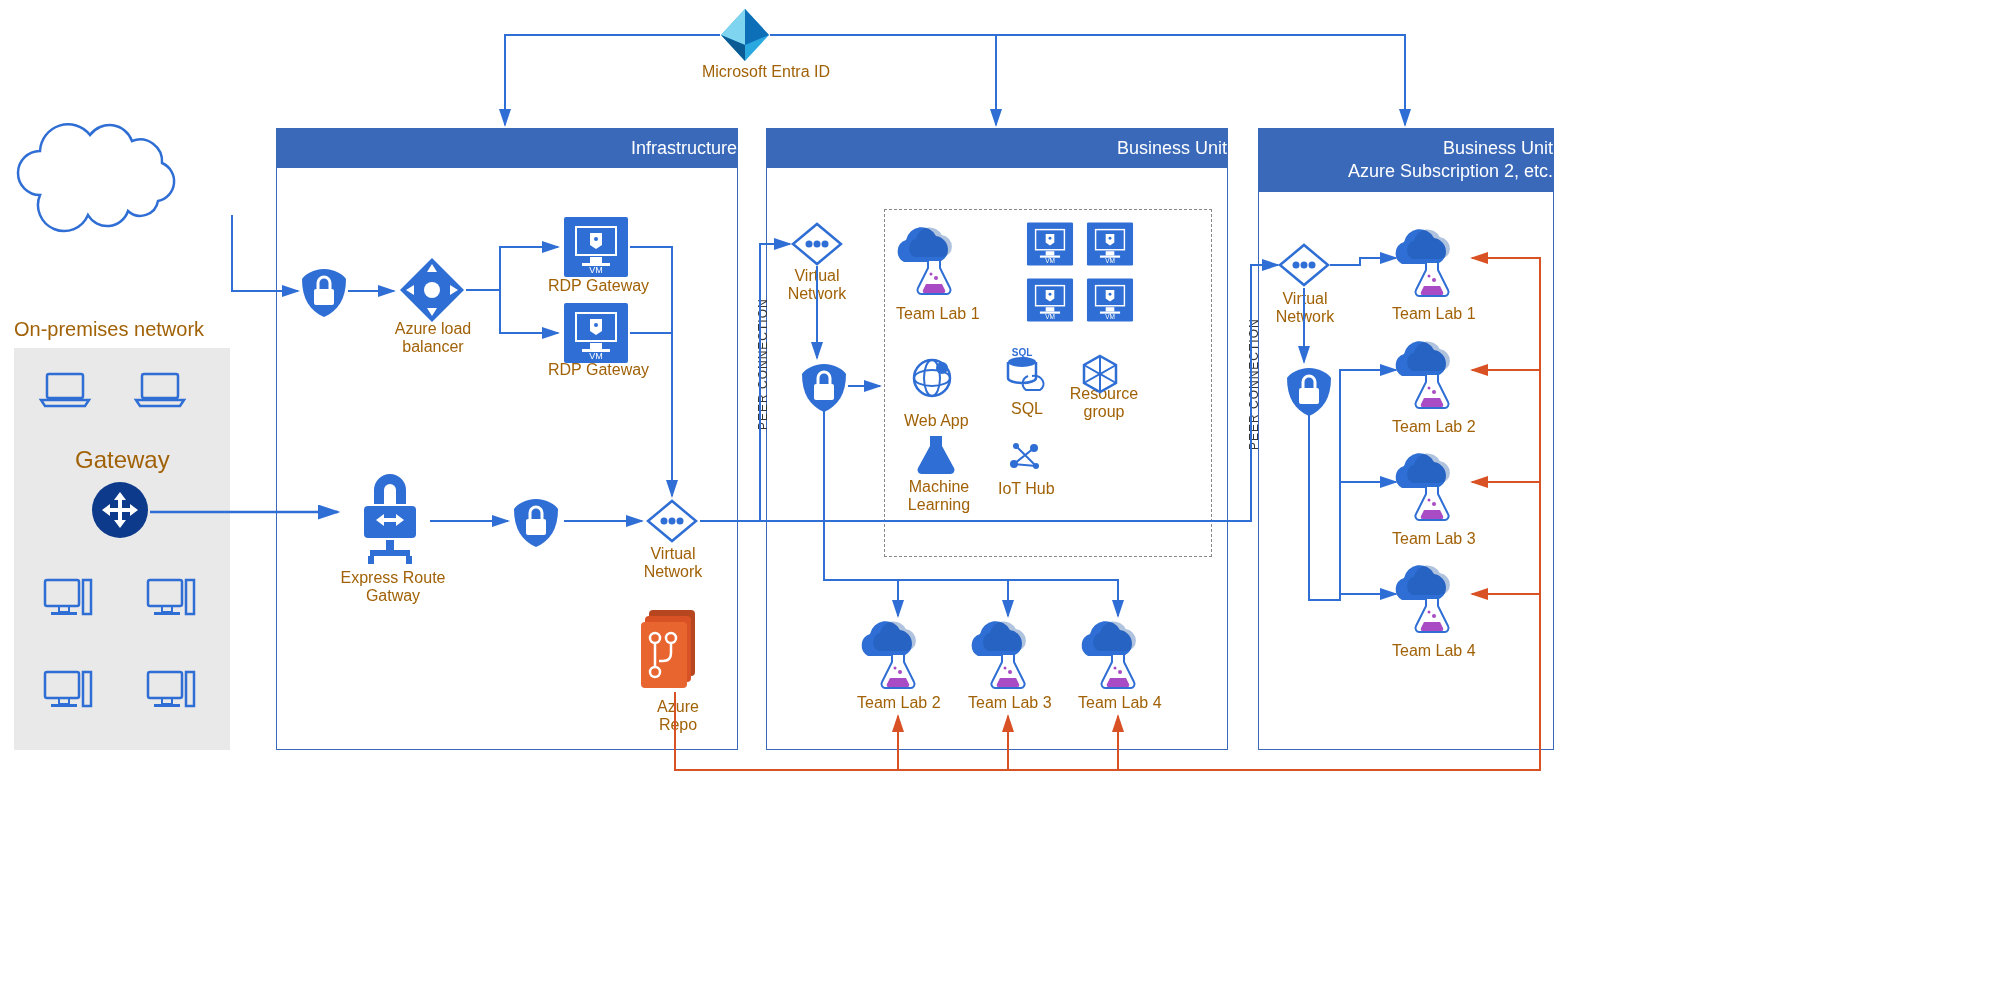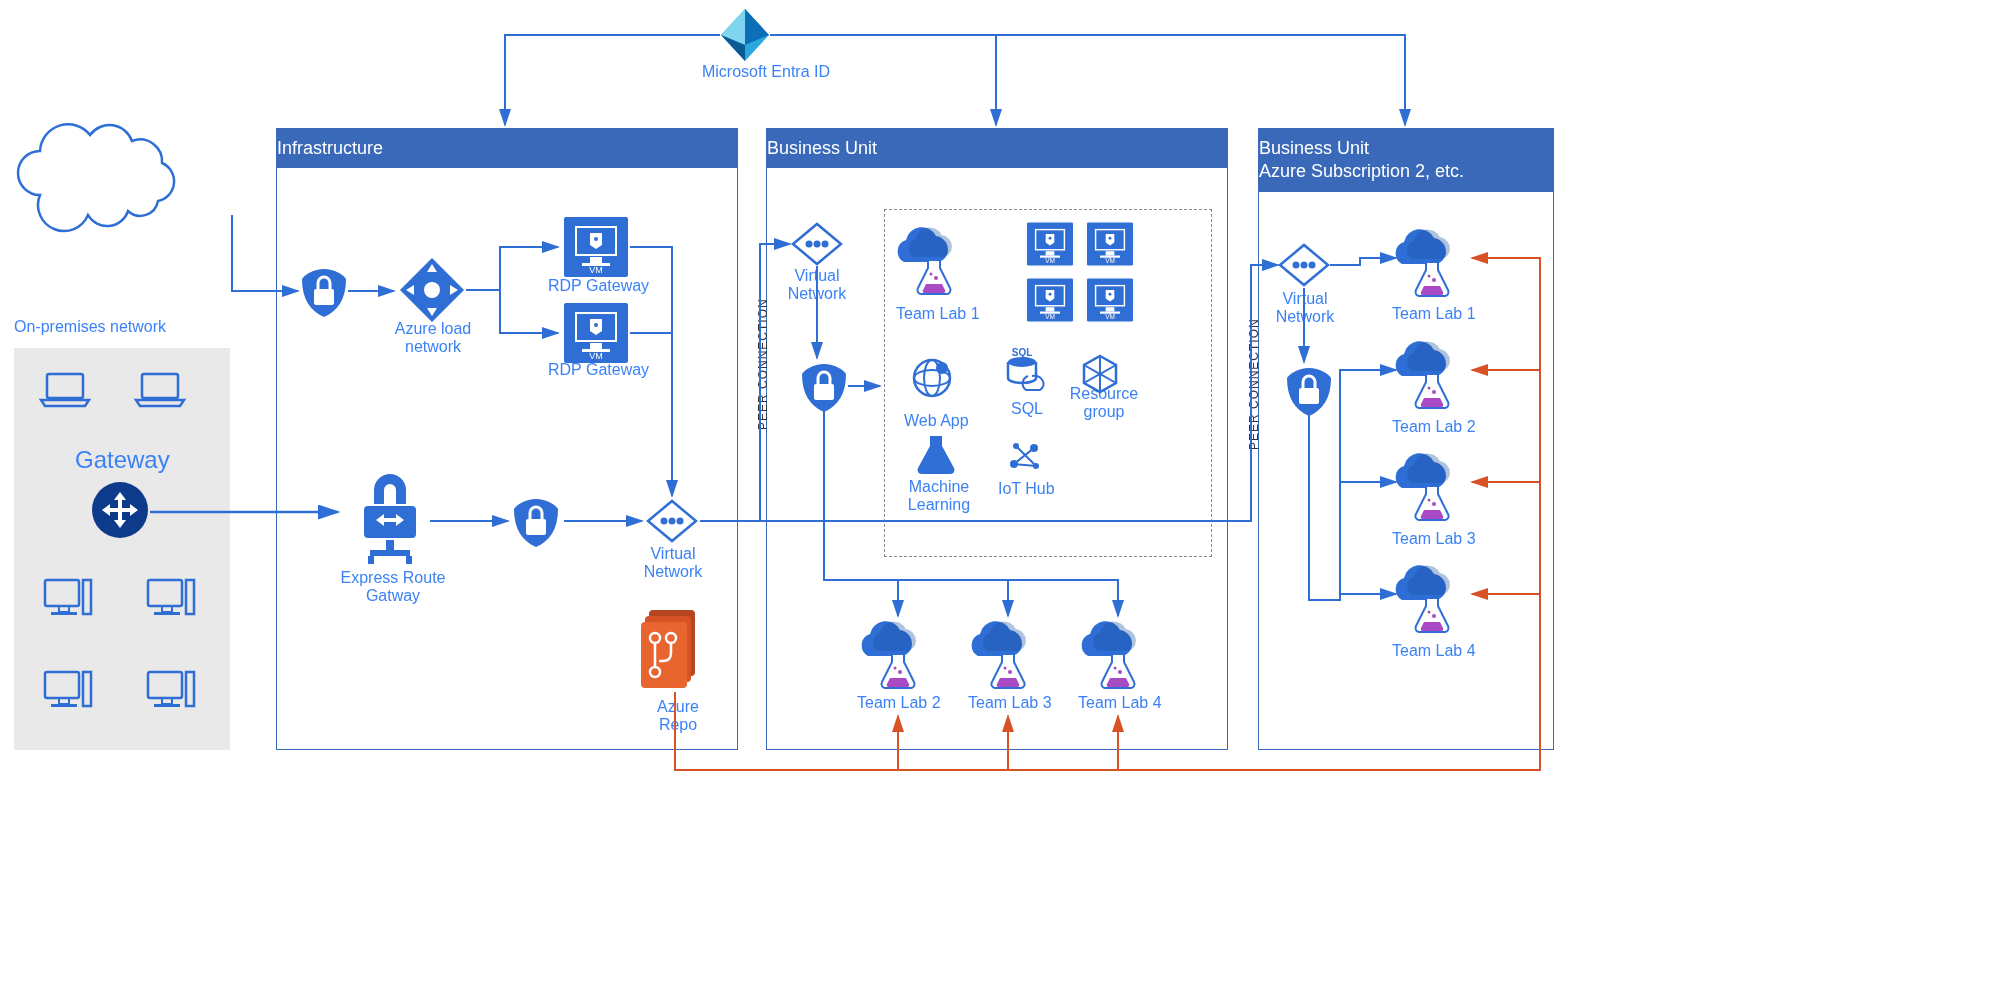--- a/index.html
+++ b/index.html
@@ -1,42 +1,42 @@
 <!DOCTYPE html>
 <html><head>
 <meta charset="utf-8">
 <style>
   body{margin:0;font-family:'Segoe UI',Arial,sans-serif;background:#fff;width:2000px;height:983px;position:relative;overflow:hidden}
   .box{position:absolute;border:1px solid #3a69b9}
-  .box-hdr{background:#3a69b9;color:#fff;text-align:left;font-size:18px;padding:8px 0;line-height:1.3}
-  .lbl{position:absolute;color:#3b82f6;font-size:16px;text-align:center;white-space:pre}
+  .box-hdr{background:#3a69b9;color:#fff;text-align:right;font-size:18px;padding:8px 0;line-height:1.3}
+  .lbl{position:absolute;color:#a16207;font-size:16px;text-align:center;white-space:pre}
   .gray-box{position:absolute;background:#e9e9e9}
   .dash-box{position:absolute;border:1.5px dashed #888}
   .svg-layer{position:absolute;left:0;top:0;width:2000px;height:983px;pointer-events:none}
   .azure-blue{fill:#2f6ed4}
   .white{fill:#fff}
 </style>
 </head>
 <body>
 
 <div class="lbl" style="left:686px;top:63px;width:160px">Microsoft Entra ID</div>
 
 <div class="lbl" style="left:75px;top:172px;font-size:20px;color:#333">Internet</div>
 
-<div class="lbl" style="left:14px;top:318px;font-size:16px;text-align:center">On-premises network</div>
+<div class="lbl" style="left:14px;top:318px;font-size:20px;text-align:center">On-premises network</div>
 <div class="gray-box" style="left:14px;top:348px;width:216px;height:402px"></div>
 <div class="lbl" style="left:75px;top:446px;font-size:24px">Gateway</div>
 
 <div class="box" style="left:276px;top:128px;width:460px;height:620px">
   <div class="box-hdr">
     <div>Infrastructure</div>
   </div>
 </div>
 <div class="lbl" style="left:383px;top:320px;width:100px">Azure load
-network</div>
+balancer</div>
 <div class="lbl" style="left:548px;top:277px">RDP Gateway</div>
 <div class="lbl" style="left:548px;top:361px">RDP Gateway</div>
 <div class="lbl" style="left:333px;top:569px;width:120px">Express Route
 Gatway</div>
 <div class="lbl" style="left:638px;top:545px;width:70px">Virtual
 Network</div>
 <div class="lbl" style="left:648px;top:698px;width:60px">Azure
 Repo</div>
 
 <div class="box" style="left:766px;top:128px;width:460px;height:620px">

